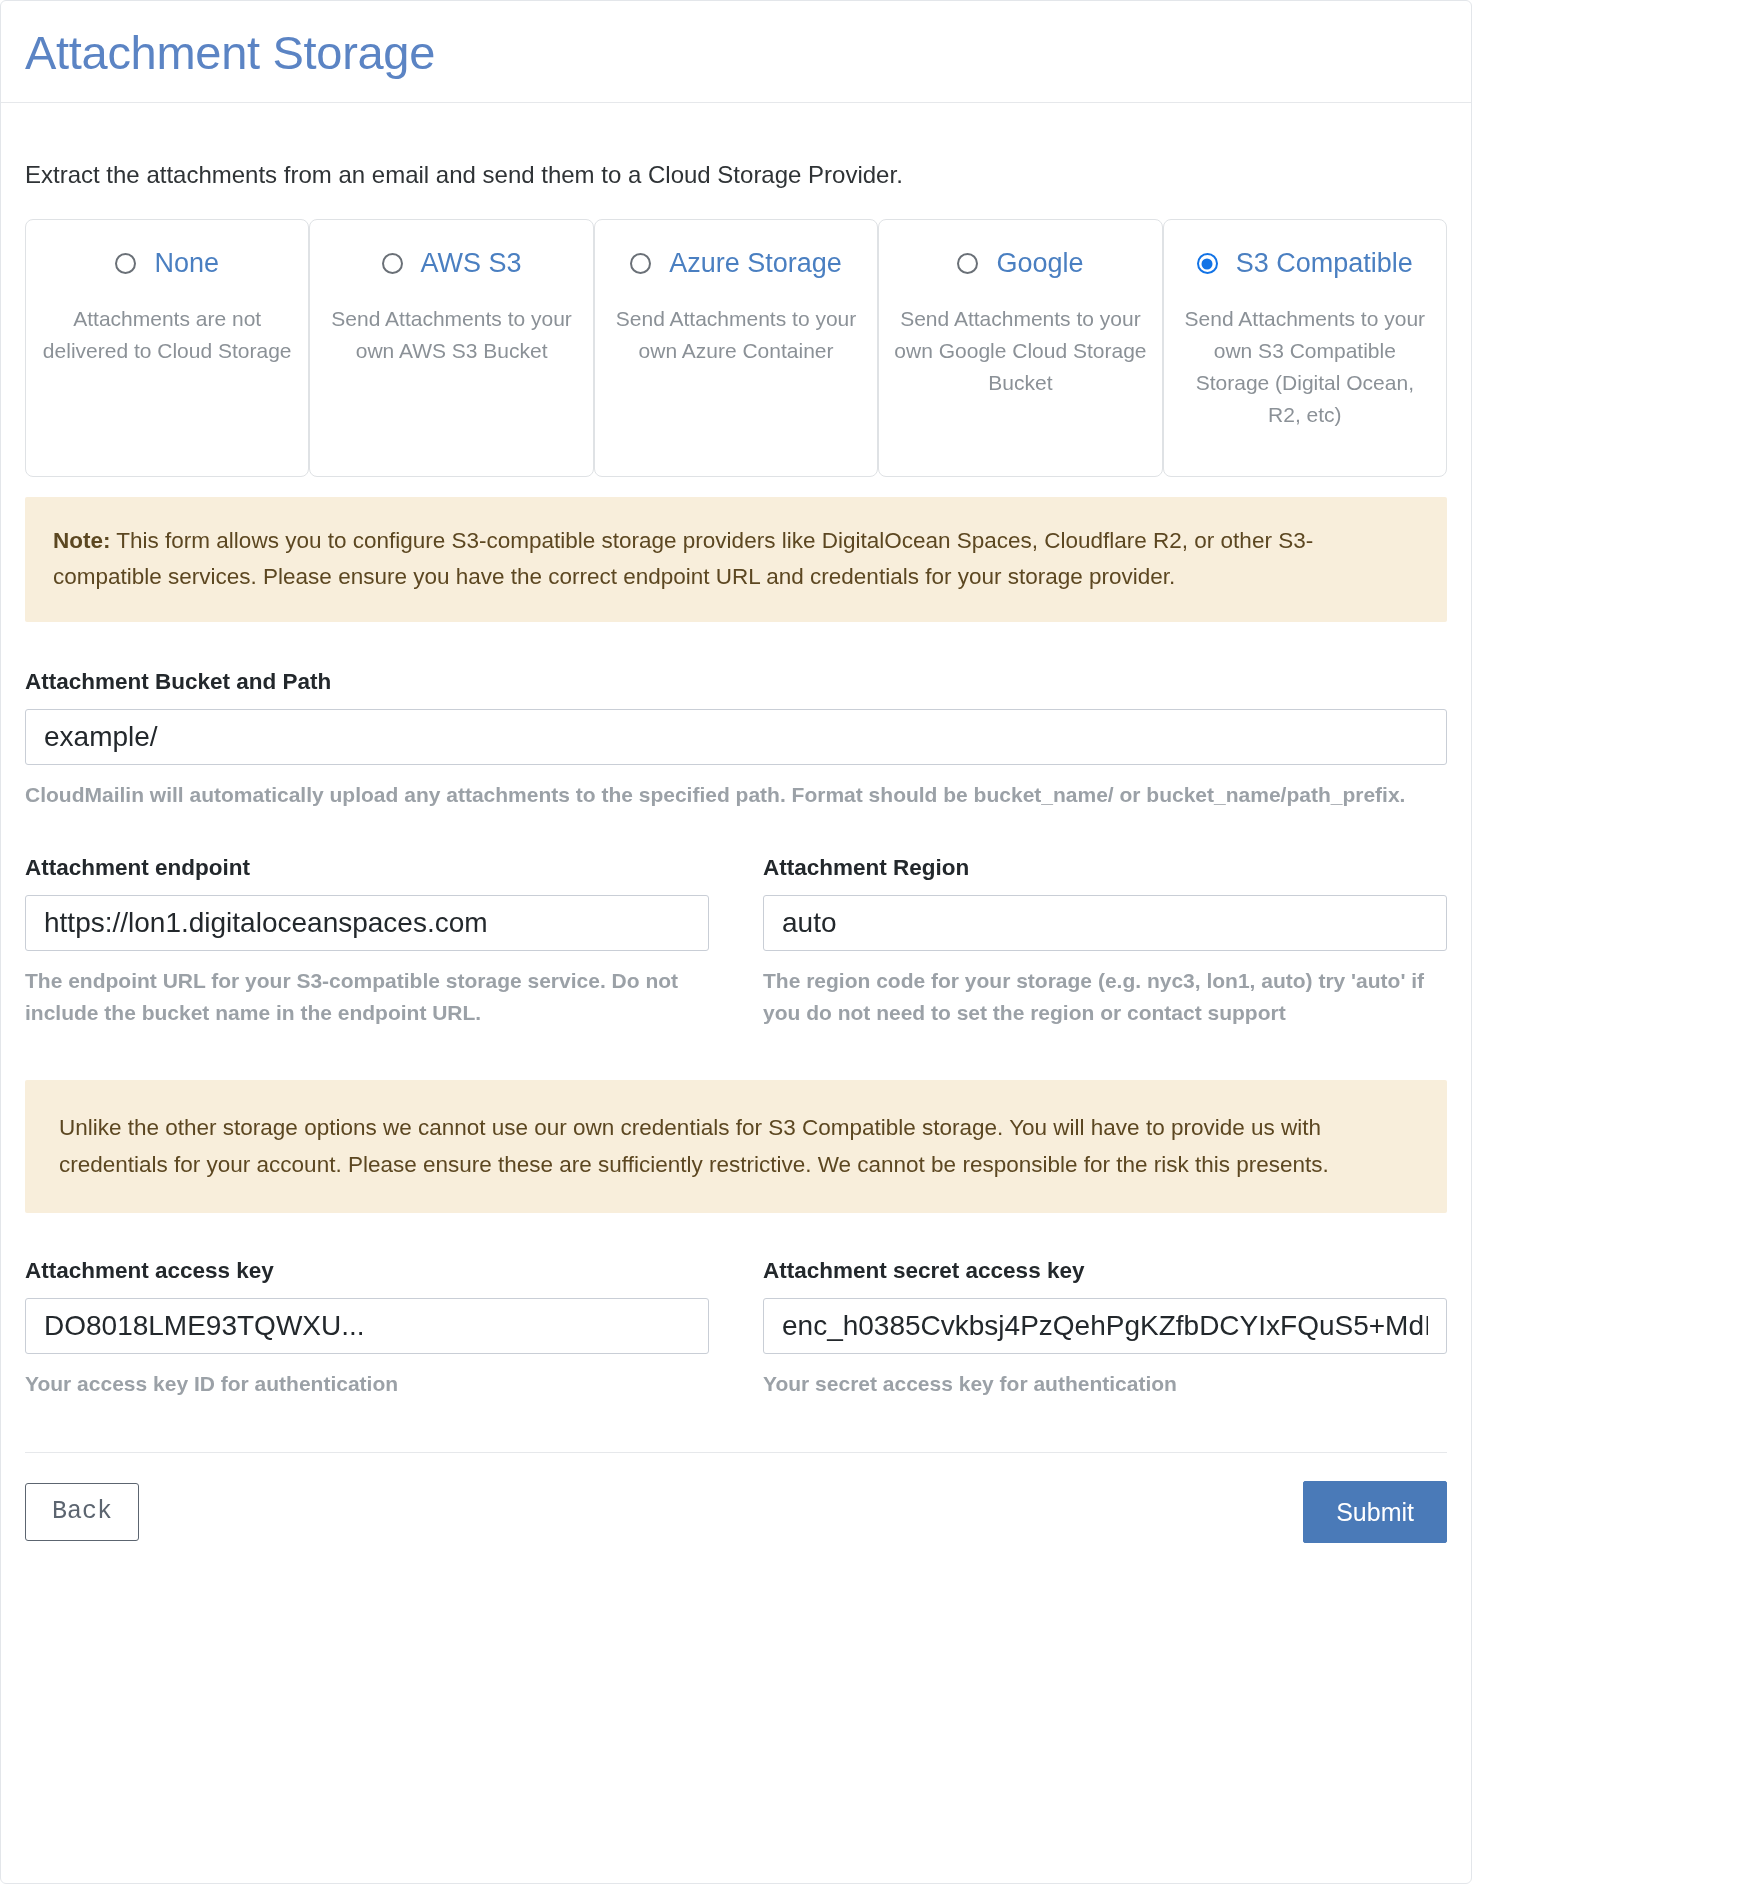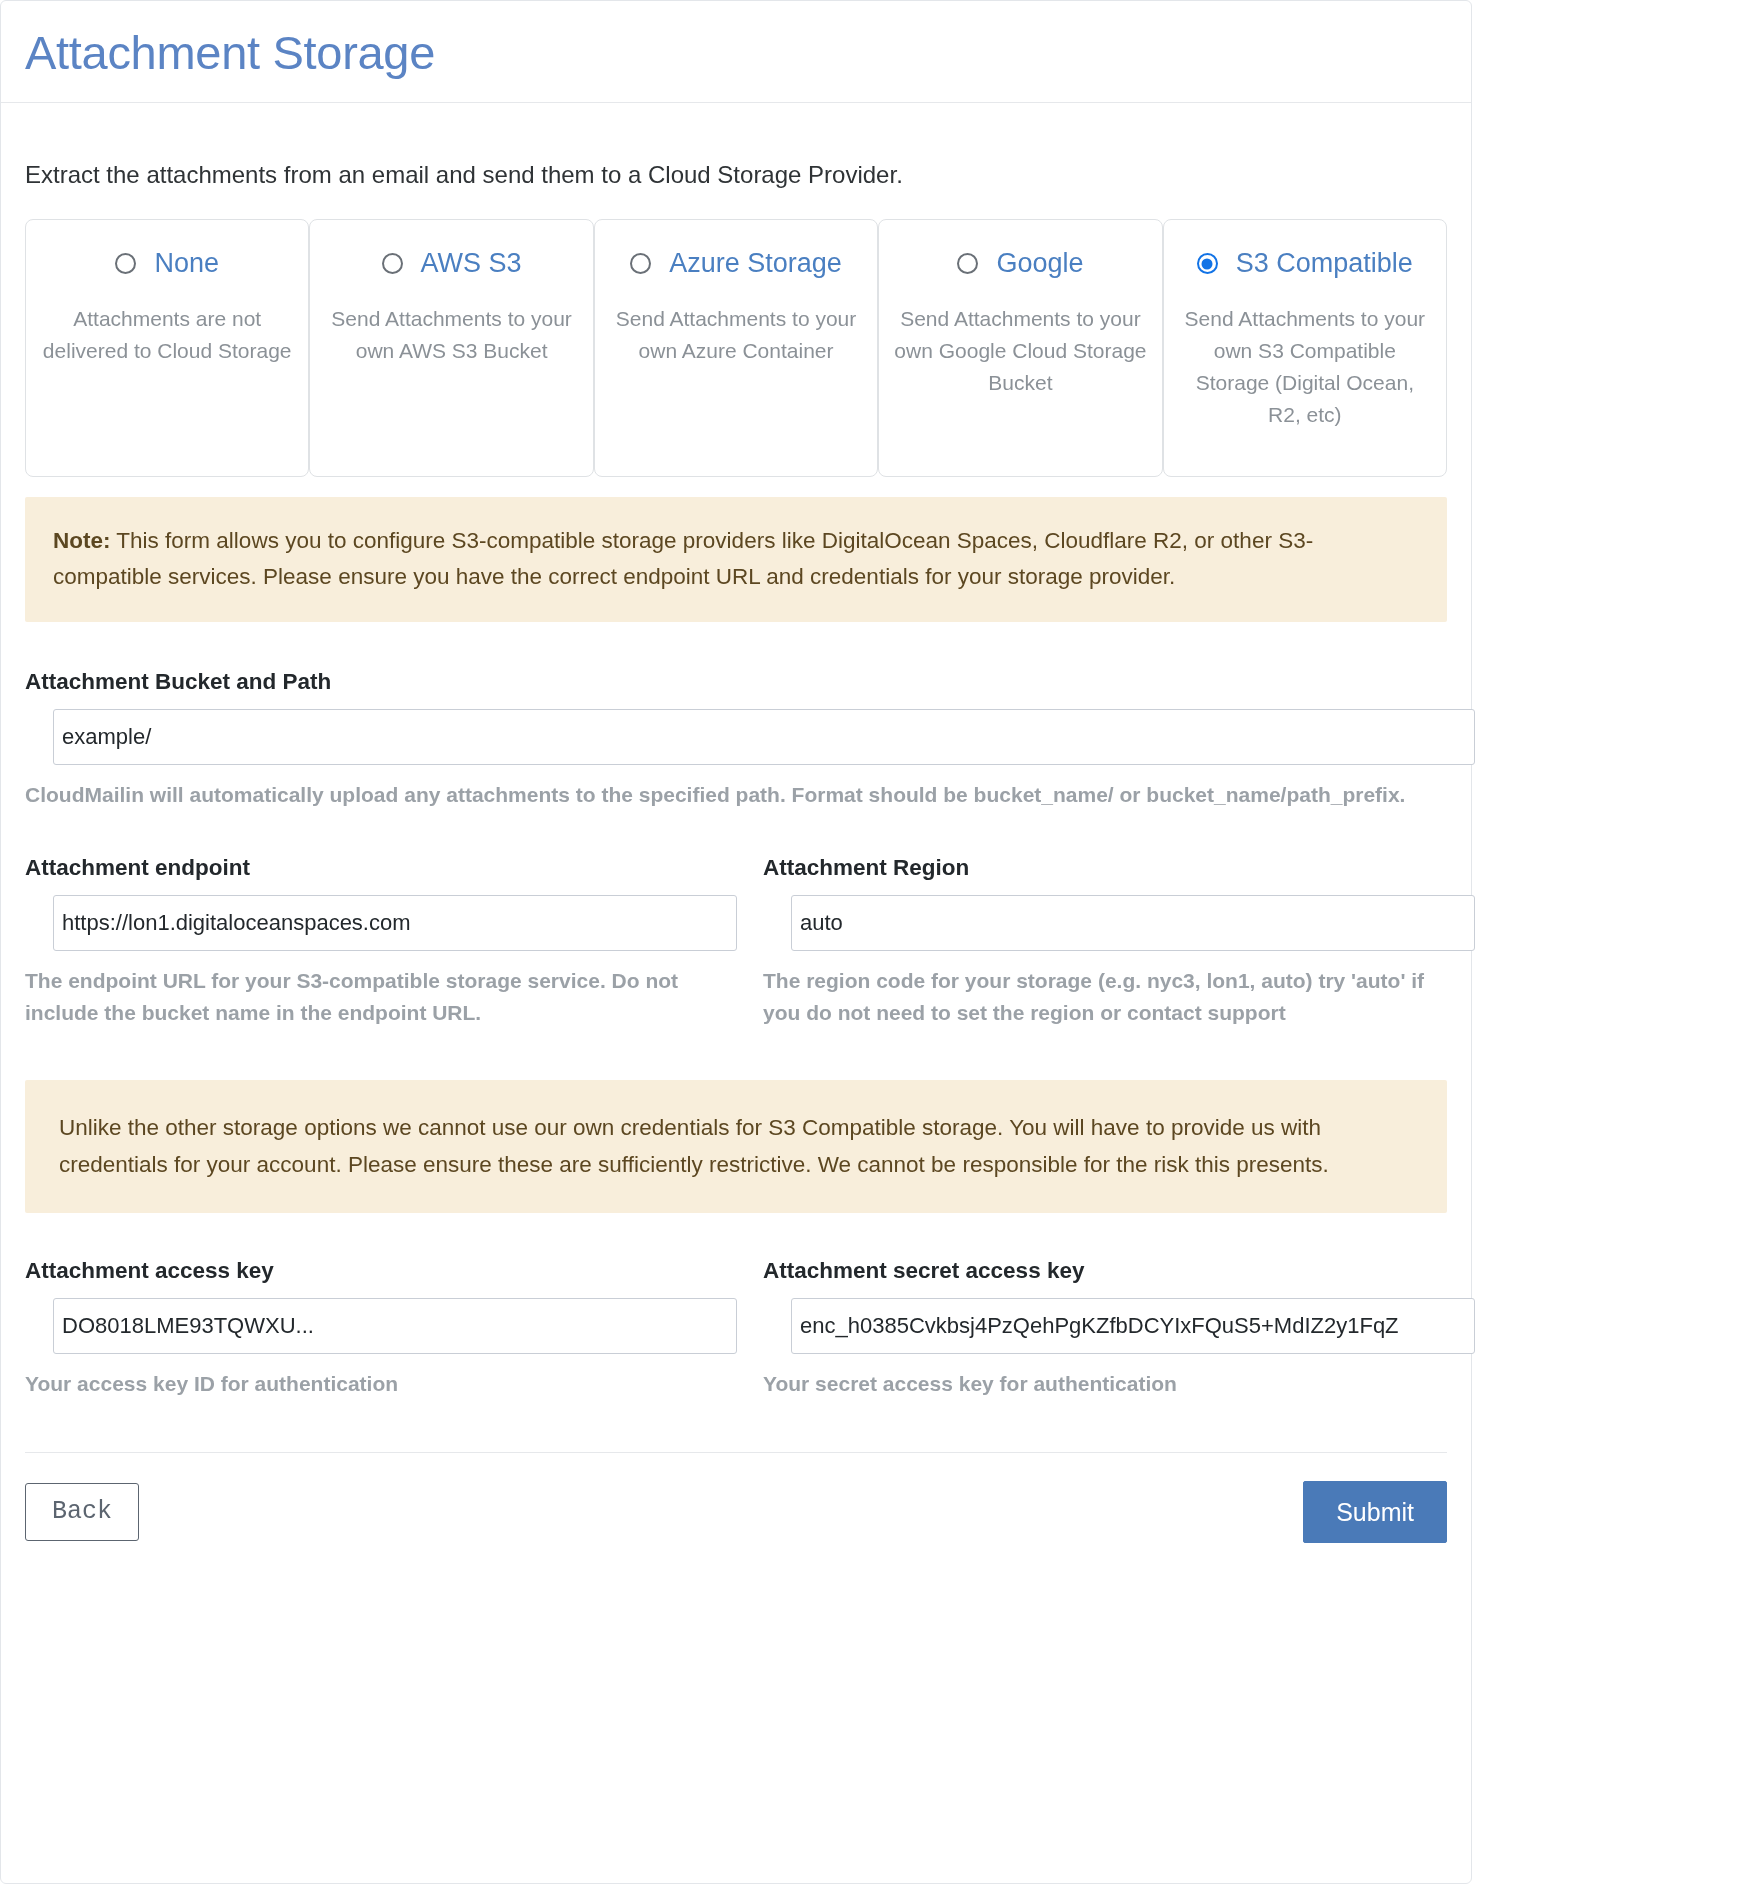--- a/index.html
+++ b/index.html
@@ -146,25 +146,24 @@
     line-height: 1.2;
   }
   .text-input {
     display: block;
     width: 100%;
     height: 56px;
     border: 1px solid #c9ced6;
     border-radius: 3px;
     background: #ffffff;
     font-family: "Liberation Sans", sans-serif;
-    font-size: 22px;
+    font-size: 28px;
     color: #23282c;
-    padding: 0 8px;
+    padding: 0 18px;
     outline: none;
-    margin-left: 28px;
   }
   .text-input::placeholder { color: #9aa0a6; }
   .hint {
     font-size: 21px;
     color: #9ba1a7;
     line-height: 1.5;
     margin: 14px 0 0 0;
     font-weight: bold;
   }
 

